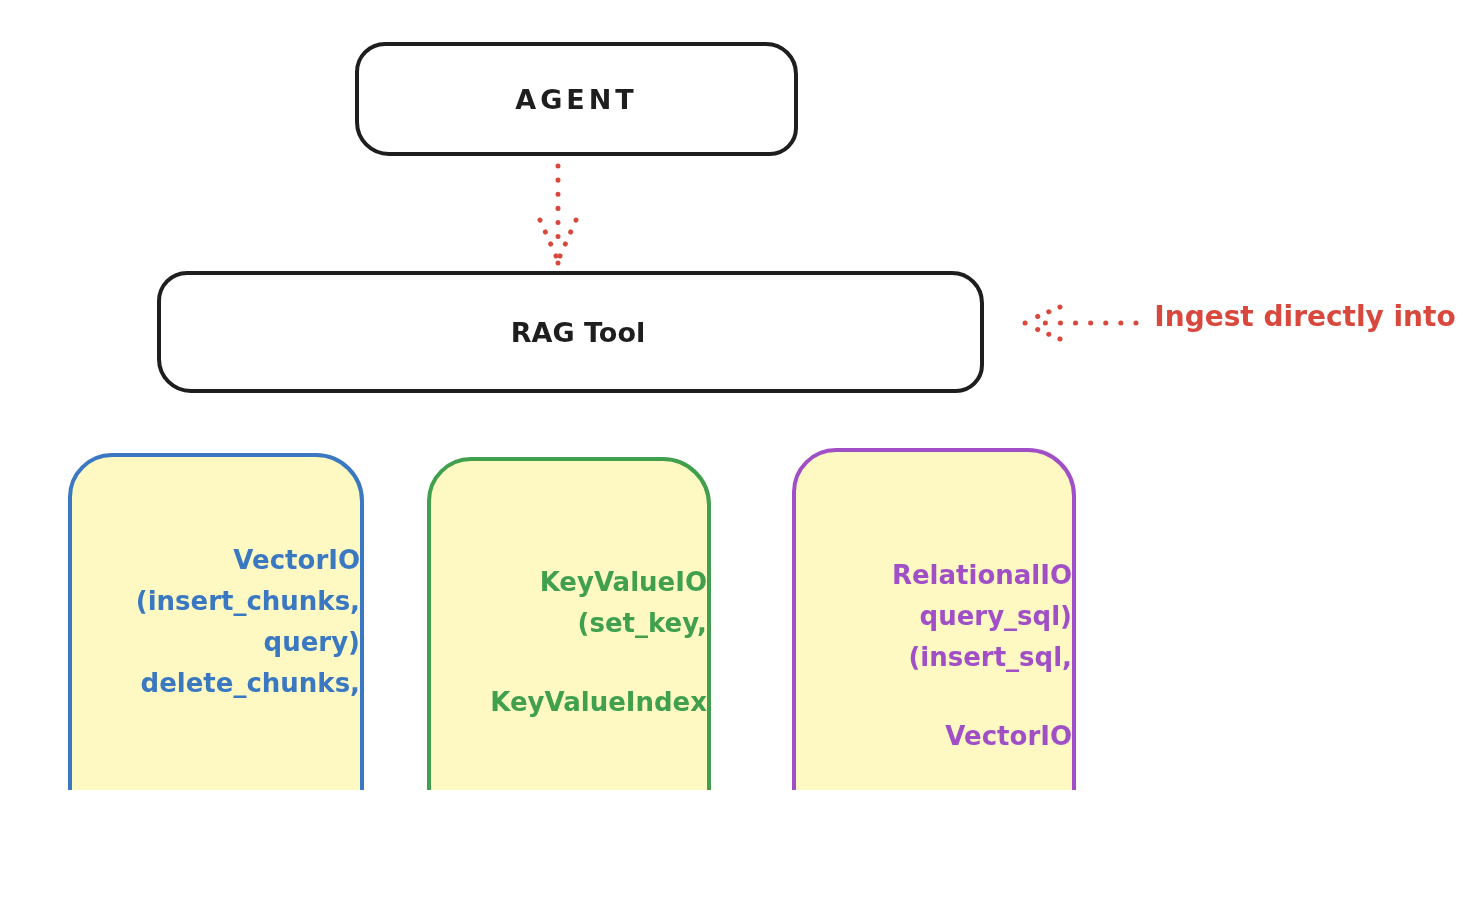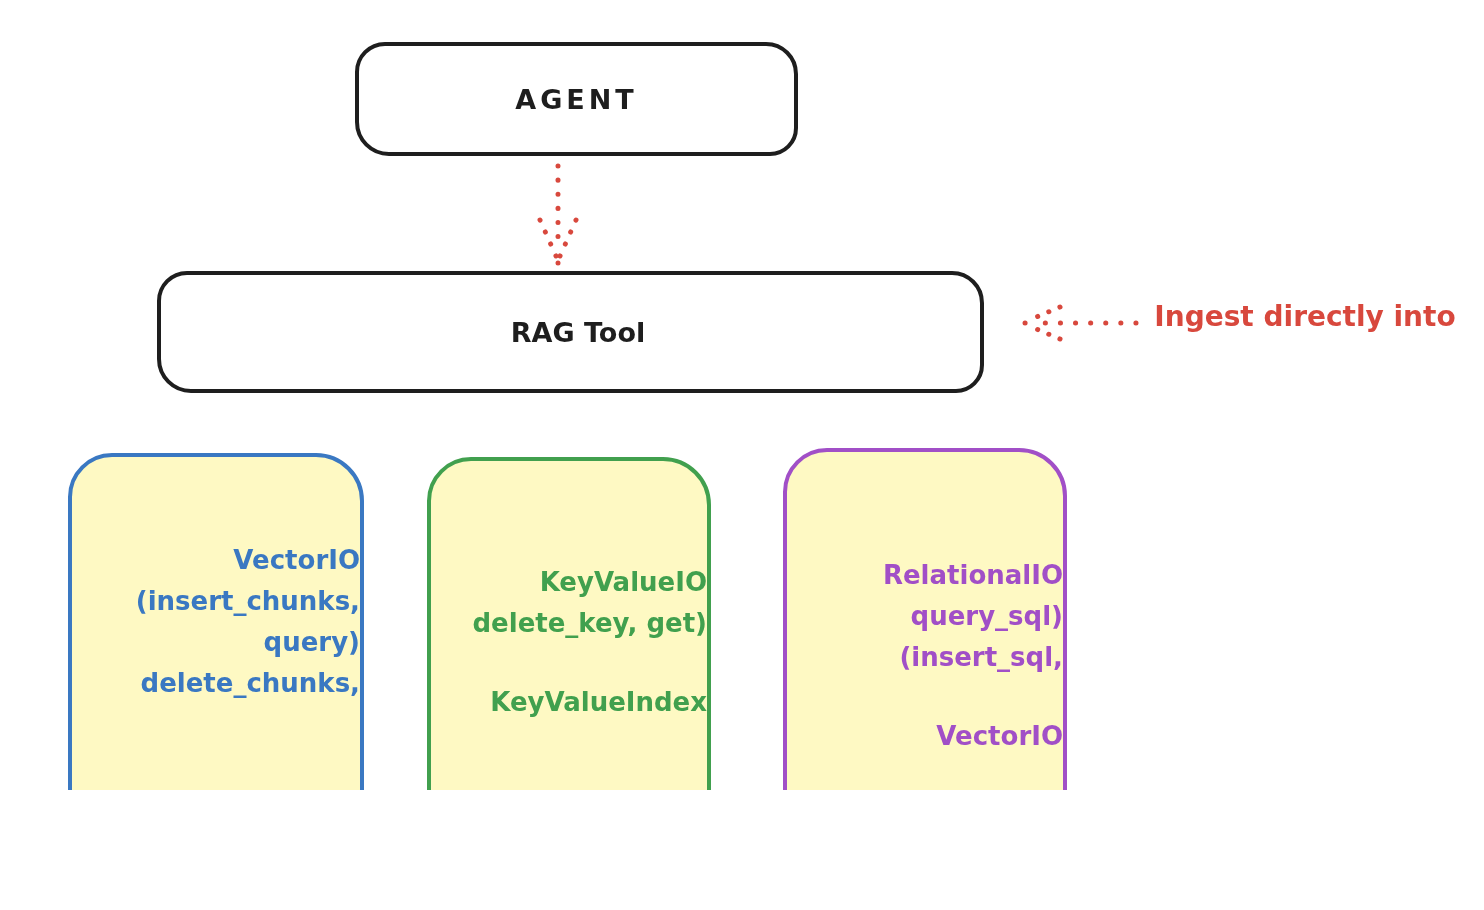--- a/index.html
+++ b/index.html
@@ -113,24 +113,24 @@
 
   <div class="io-box io-box--vector" style="border-color: rgb(58, 120, 194); color: rgb(58, 120, 194);">
     <div>VectorIO</div>
     <div>(insert_chunks,</div>
     <div>query)</div>
     <div>delete_chunks,</div>
   </div>
 
   <div class="io-box io-box--keyvalue" style="border-color: rgb(65, 160, 78); color: rgb(65, 160, 78);">
     <div>KeyValueIO</div>
-    <div>delete_key, get)</div>
+    <div>(set_key,</div>
     <div class="io-index-label">KeyValueIndex</div>
   </div>
 
-  <div class="io-box io-box--relational" style="border-color: rgb(161, 79, 199); color: rgb(161, 79, 199);">
+  <div class="io-box io-box--relational" style="border-color: rgb(161, 79, 199); color: rgb(161, 79, 199); margin-left: 9px;">
     <div>RelationalIO</div>
     <div>query_sql)</div>
     <div>(insert_sql,</div>
     <div class="io-index-label">VectorIO</div>
   </div>
 
 </div>
 
 </body></html>

